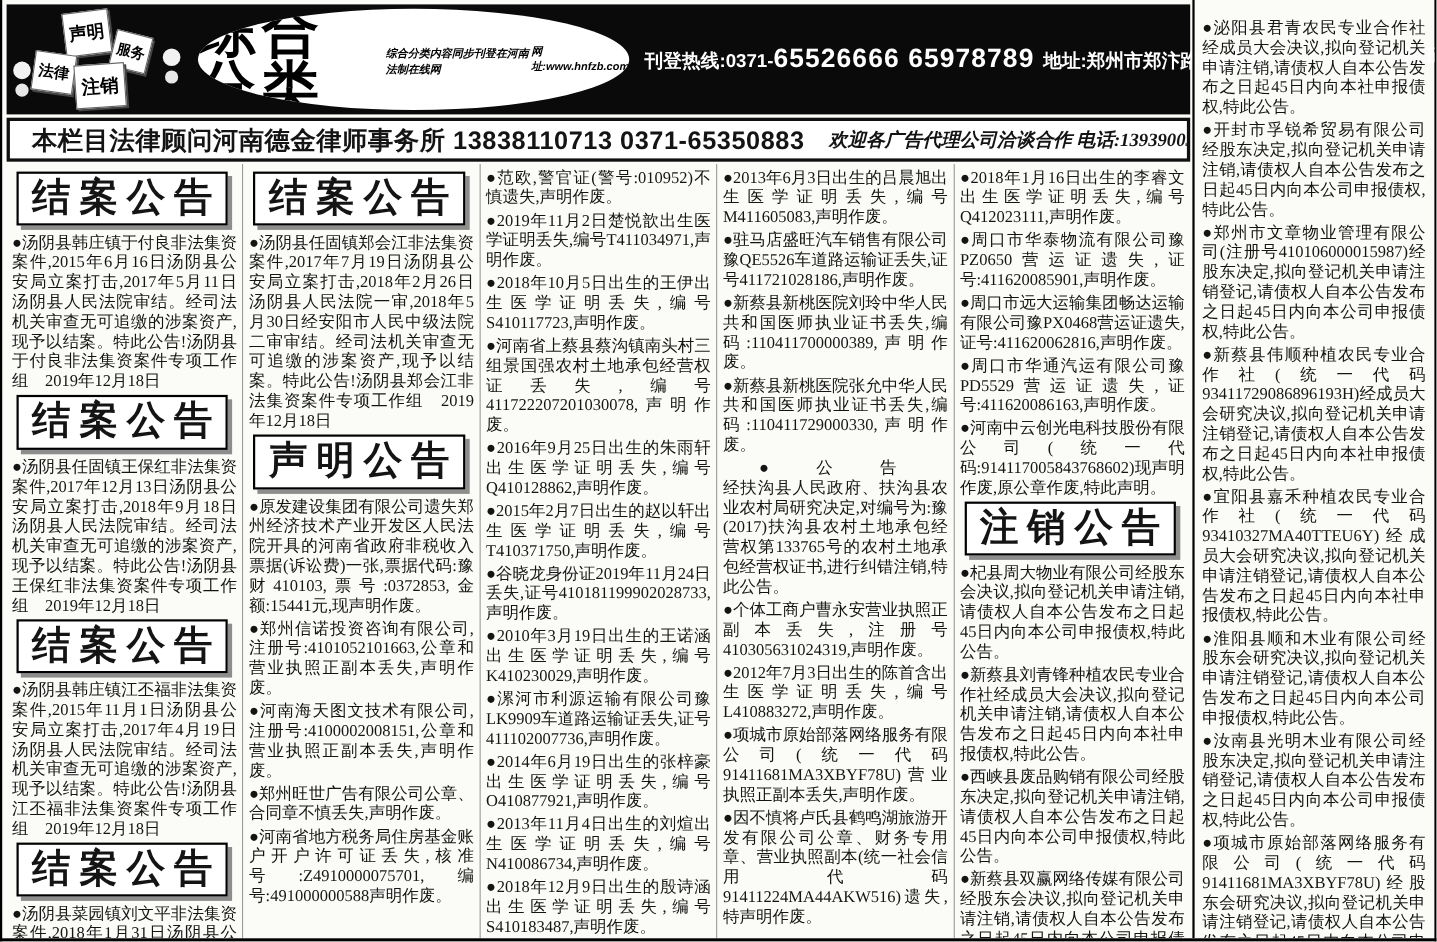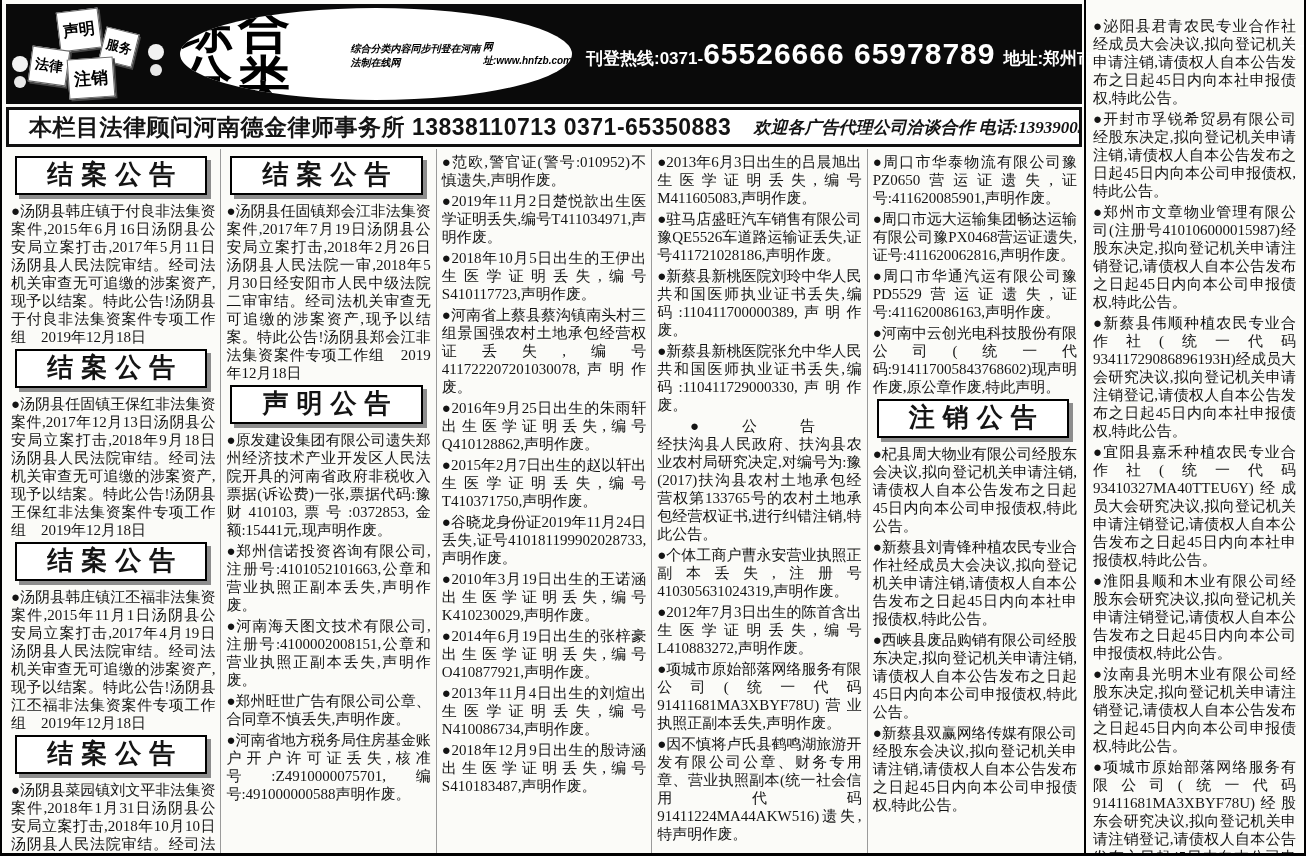--- a/index.html
+++ b/index.html
@@ -34,42 +34,42 @@
     justify-content:center; margin: 0 6px; overflow:hidden;
   }
   .brand-title { font-size: 52px; font-weight: 900; letter-spacing: 6px; line-height: 1;
                  font-family:"Liberation Sans","DejaVu Sans",sans-serif; }
   .brand-sub   { font-size: 10px; font-weight: bold; font-style: italic; margin-top: 3px; }
   .brand-site  { font-size: 10px;  font-weight: bold; font-style: italic; }
   .masthead-info { flex: 1 1 auto; display:flex; justify-content:center;
                    gap: 3px; padding-left: 8px; white-space: nowrap; }
   .info-line1 { display:flex; align-items:baseline; }
   .hotline-label { font-size: 17px; font-weight: bold; }
-  .hotline-numbers { font-size: 30px; font-weight: 900; letter-spacing: 1px; margin: 0 8px 0 0; }
+  .hotline-numbers { font-size: 24px; font-weight: 900; letter-spacing: 1px; margin: 0 8px 0 0; }
   .address { font-size: 17px; font-weight: bold; }
   .info-line2 { font-size: 16px; font-weight: bold; letter-spacing: 1px; padding-left: 70px; }
   .info-line3 { font-size: 12px; font-weight: bold; letter-spacing: 1px; padding-left: 10px; }
   .qr-box { flex:none; width: 80px; height: 92px; background:#fff; border-radius: 8px;
             margin: 0 6px 0 4px; display:flex; align-items:center; justify-content:center; }
   
   .legal-banner {
     border: 3px solid #101010; margin-top: 3px; height: 40px;
     display:flex; align-items:center; padding: 0 20px; background:#fff; white-space:nowrap; overflow:hidden;
   }
   .legal-main { font-family:"Liberation Sans","DejaVu Sans",sans-serif; font-weight:900; font-size:23px; letter-spacing:0.5px; }
   .legal-coop { font-size:17px; font-weight:bold; font-style:italic; margin-left:22px; }
   
   .columns { flex:1; display:flex; margin-top:2px; overflow:hidden; }
   .col { flex:1 1 0; padding: 4px 5px 0 5px; overflow:hidden; border-right:1px solid #9a9a9a; }
   .col:last-child { border-right:none; }
   .right-col { width: 218px; flex:none; border-left: 2px solid #000;
                padding: 17px 6px 0 7px; overflow:hidden; }
   .section-header {
     border: 2px solid #000; background:#fff; box-shadow: 4px 4px 0 #8d8d8d;
-    text-align:center; font-weight:900; font-size:26px; letter-spacing: 8px;
+    text-align:center; font-weight:900; font-size:35px; letter-spacing: 8px;
     padding: 2px 0 3px 8px; margin: 3px 8px 7px 4px; line-height:1.15;
     font-family:"Liberation Serif","DejaVu Serif",serif;
   }
   .ad { font-size: 15px; line-height: 1.2; text-align: justify; margin-bottom: 3px; }
   .ad-center { text-align: center; letter-spacing: 14px; }
   .qr-svg rect { fill:#111; }
 </style>
 </head>
 <body>
 
@@ -214,20 +214,23 @@
           <div class="ad">
             <div>●2015年2月7日出生的赵以轩出生医学证明丢失,编号T410371750,声明作废。</div>
           </div>
           <div class="ad">
             <div>●谷晓龙身份证2019年11月24日丢失,证号410181199902028733,声明作废。</div>
           </div>
           <div class="ad">
             <div>●2010年3月19日出生的王诺涵出生医学证明丢失,编号K410230029,声明作废。</div>
           </div>
           <div class="ad">
+            <div>●漯河市利源运输有限公司豫LK9909车道路运输证丢失,证号411102007736,声明作废。</div>
+          </div>
+          <div class="ad">
             <div>●2014年6月19日出生的张梓豪出生医学证明丢失,编号O410877921,声明作废。</div>
           </div>
           <div class="ad">
             <div>●2013年11月4日出生的刘煊出生医学证明丢失,编号N410086734,声明作废。</div>
           </div>
           <div class="ad">
             <div>●2018年12月9日出生的殷诗涵出生医学证明丢失,编号S410183487,声明作废。</div>
           </div>
         </div>
       <div class="col">
@@ -255,20 +258,23 @@
           </div>
           <div class="ad">
             <div>●项城市原始部落网络服务有限公司(统一代码91411681MA3XBYF78U)营业执照正副本丢失,声明作废。</div>
           </div>
           <div class="ad">
             <div>●因不慎将卢氏县鹤鸣湖旅游开发有限公司公章、财务专用章、营业执照副本(统一社会信用代码91411224MA44AKW516)遗失,特声明作废。</div>
           </div>
         </div>
       <div class="col">
           <div class="ad">
+            <div>●2018年1月16日出生的李睿文出生医学证明丢失,编号Q412023111,声明作废。</div>
+          </div>
+          <div class="ad">
             <div>●周口市华泰物流有限公司豫PZ0650营运证遗失,证号:411620085901,声明作废。</div>
           </div>
           <div class="ad">
             <div>●周口市远大运输集团畅达运输有限公司豫PX0468营运证遗失,证号:411620062816,声明作废。</div>
           </div>
           <div class="ad">
             <div>●周口市华通汽运有限公司豫PD5529营运证遗失,证号:411620086163,声明作废。</div>
           </div>
           <div class="ad">
             <div>●河南中云创光电科技股份有限公司(统一代码:914117005843768602)现声明作废,原公章作废,特此声明。</div>

